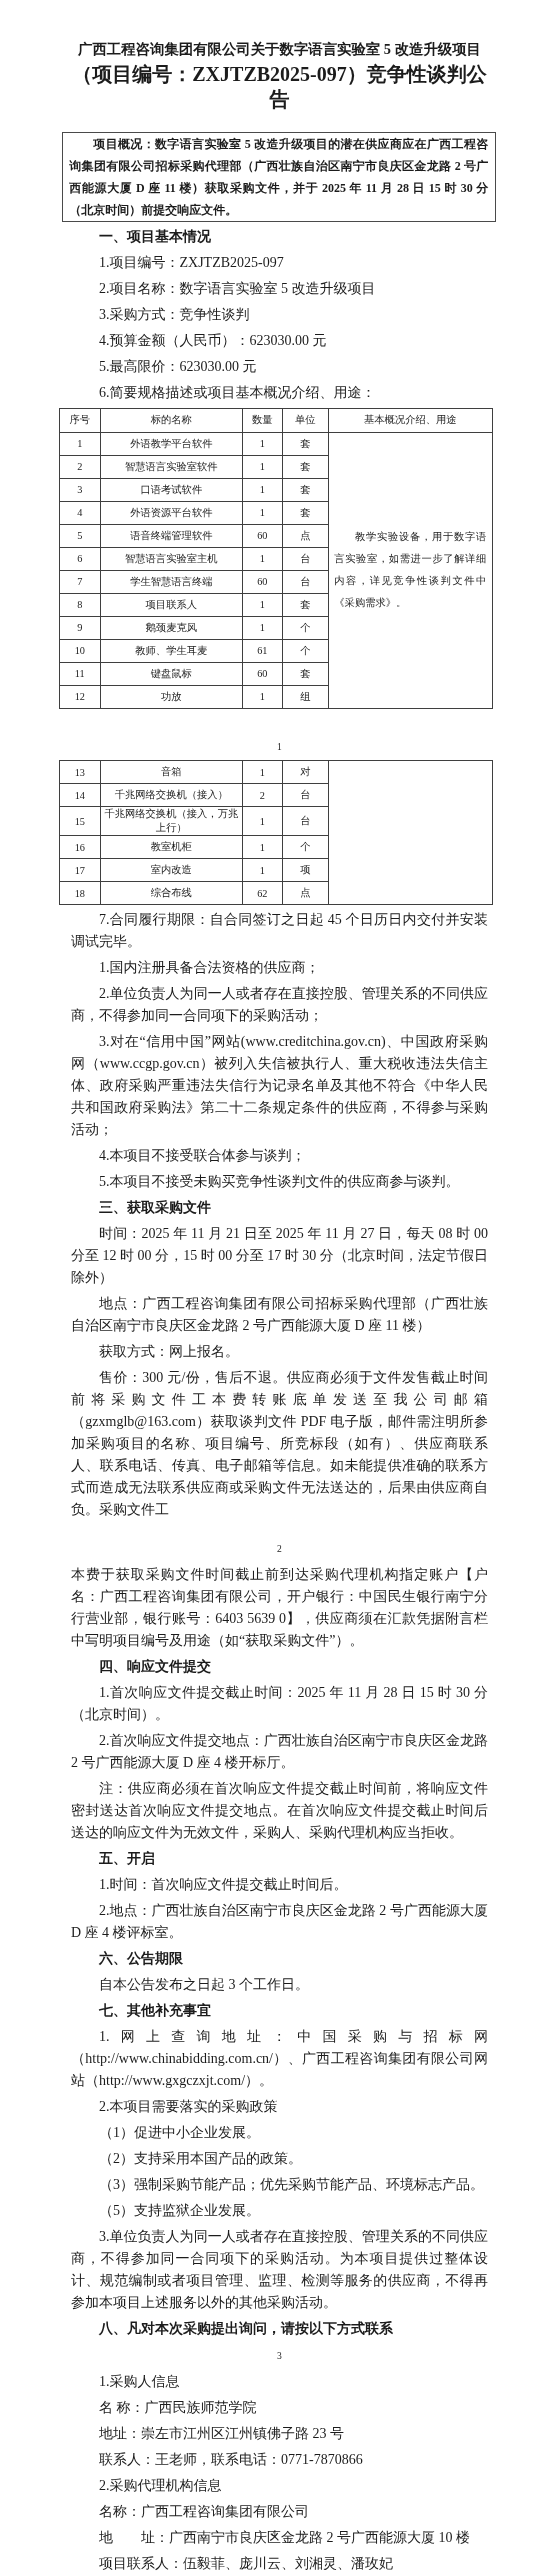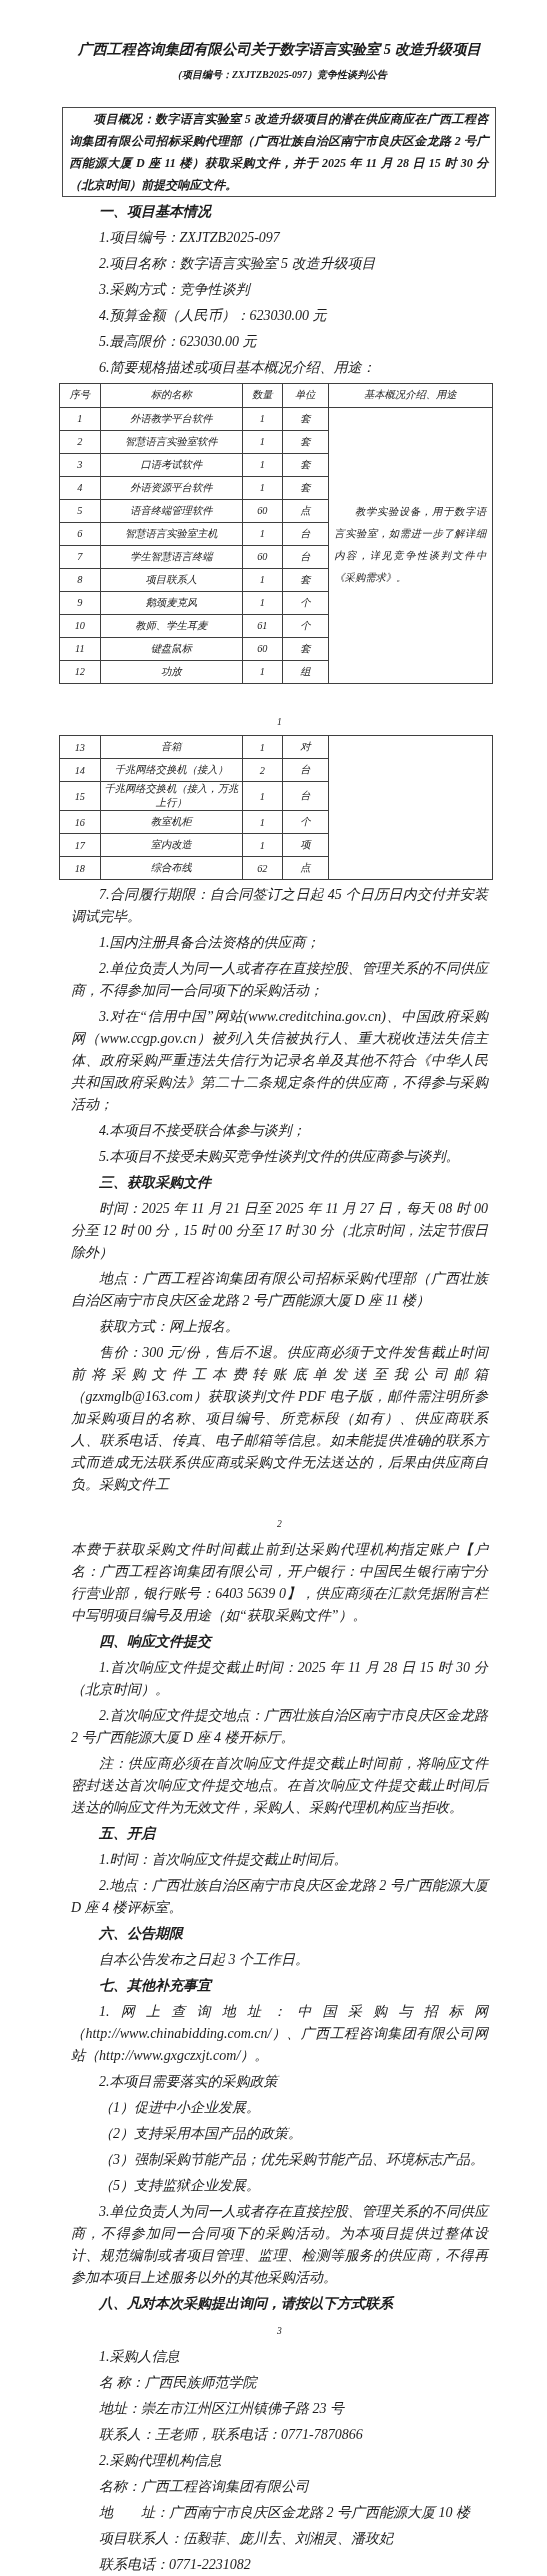--- a/index.html
+++ b/index.html
@@ -1,20 +1,20 @@
 <!DOCTYPE html>
 <html style="font-size:11px"><head>
 <meta charset="utf-8">
 <style>
   html,body{margin:0;padding:0;background:#ffffff;}
   body{width:548px;color:#1c1c1c;font-family:"Liberation Serif","DejaVu Serif",serif;}
-  .page{position:relative;width:548px;height:2576px;background:#ffffff;overflow:hidden;font-style:italic;}
+  .page{position:relative;width:548px;height:2576px;background:#ffffff;overflow:hidden;}
   .content{position:absolute;left:67px;top:0;width:425px;}
   .t1{padding-top:37px;font-size:14.4px;font-weight:bold;text-align:center;line-height:25px;}
-  .t2{font-size:10px;font-weight:bold;text-align:center;line-height:25px;}
+  .t2{font-size:20px;font-weight:bold;text-align:center;line-height:25px;}
   .box{margin:20px -4.1px 0 -5.5px;border:1.4px solid #4a4a4a;padding:0 6.8px;}
   .box p{margin:0;font-size:12px;font-weight:bold;line-height:22px;text-align:justify;text-indent:2em;}
   .ln{margin:4px;font-size:14px;line-height:22px;text-align:justify;}
   .ind{text-indent:2em;}
   .hd{font-weight:bold;}
   .pg{margin:0;font-size:9.6px;line-height:22px;text-align:center;}
   .pg1{margin-top:27px;}
   .pg2{margin-top:16.4px;}
   .pg3{margin-top:5.5px;}
   .pgabs{position:absolute;left:0;top:2523px;width:548px;margin:0;font-size:9.6px;line-height:22px;text-align:center;}

